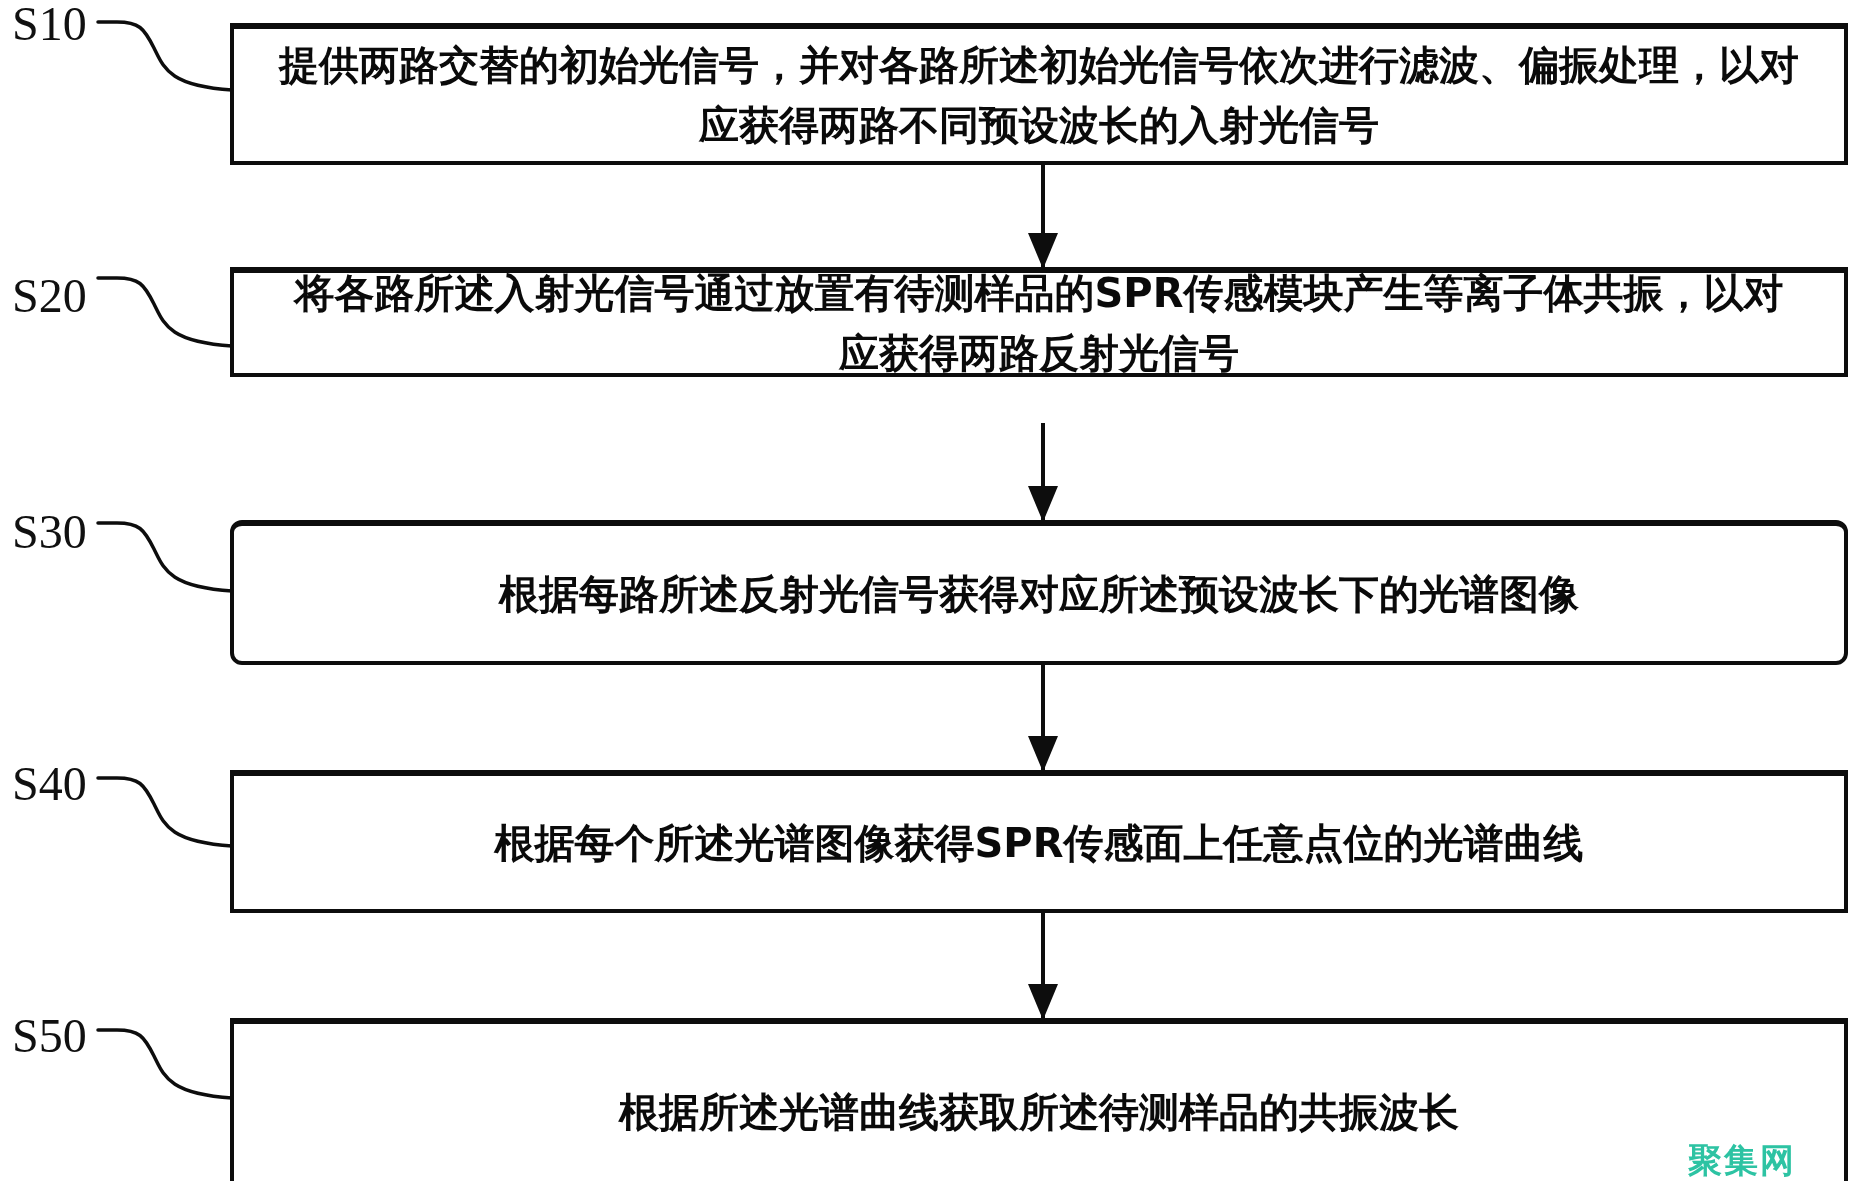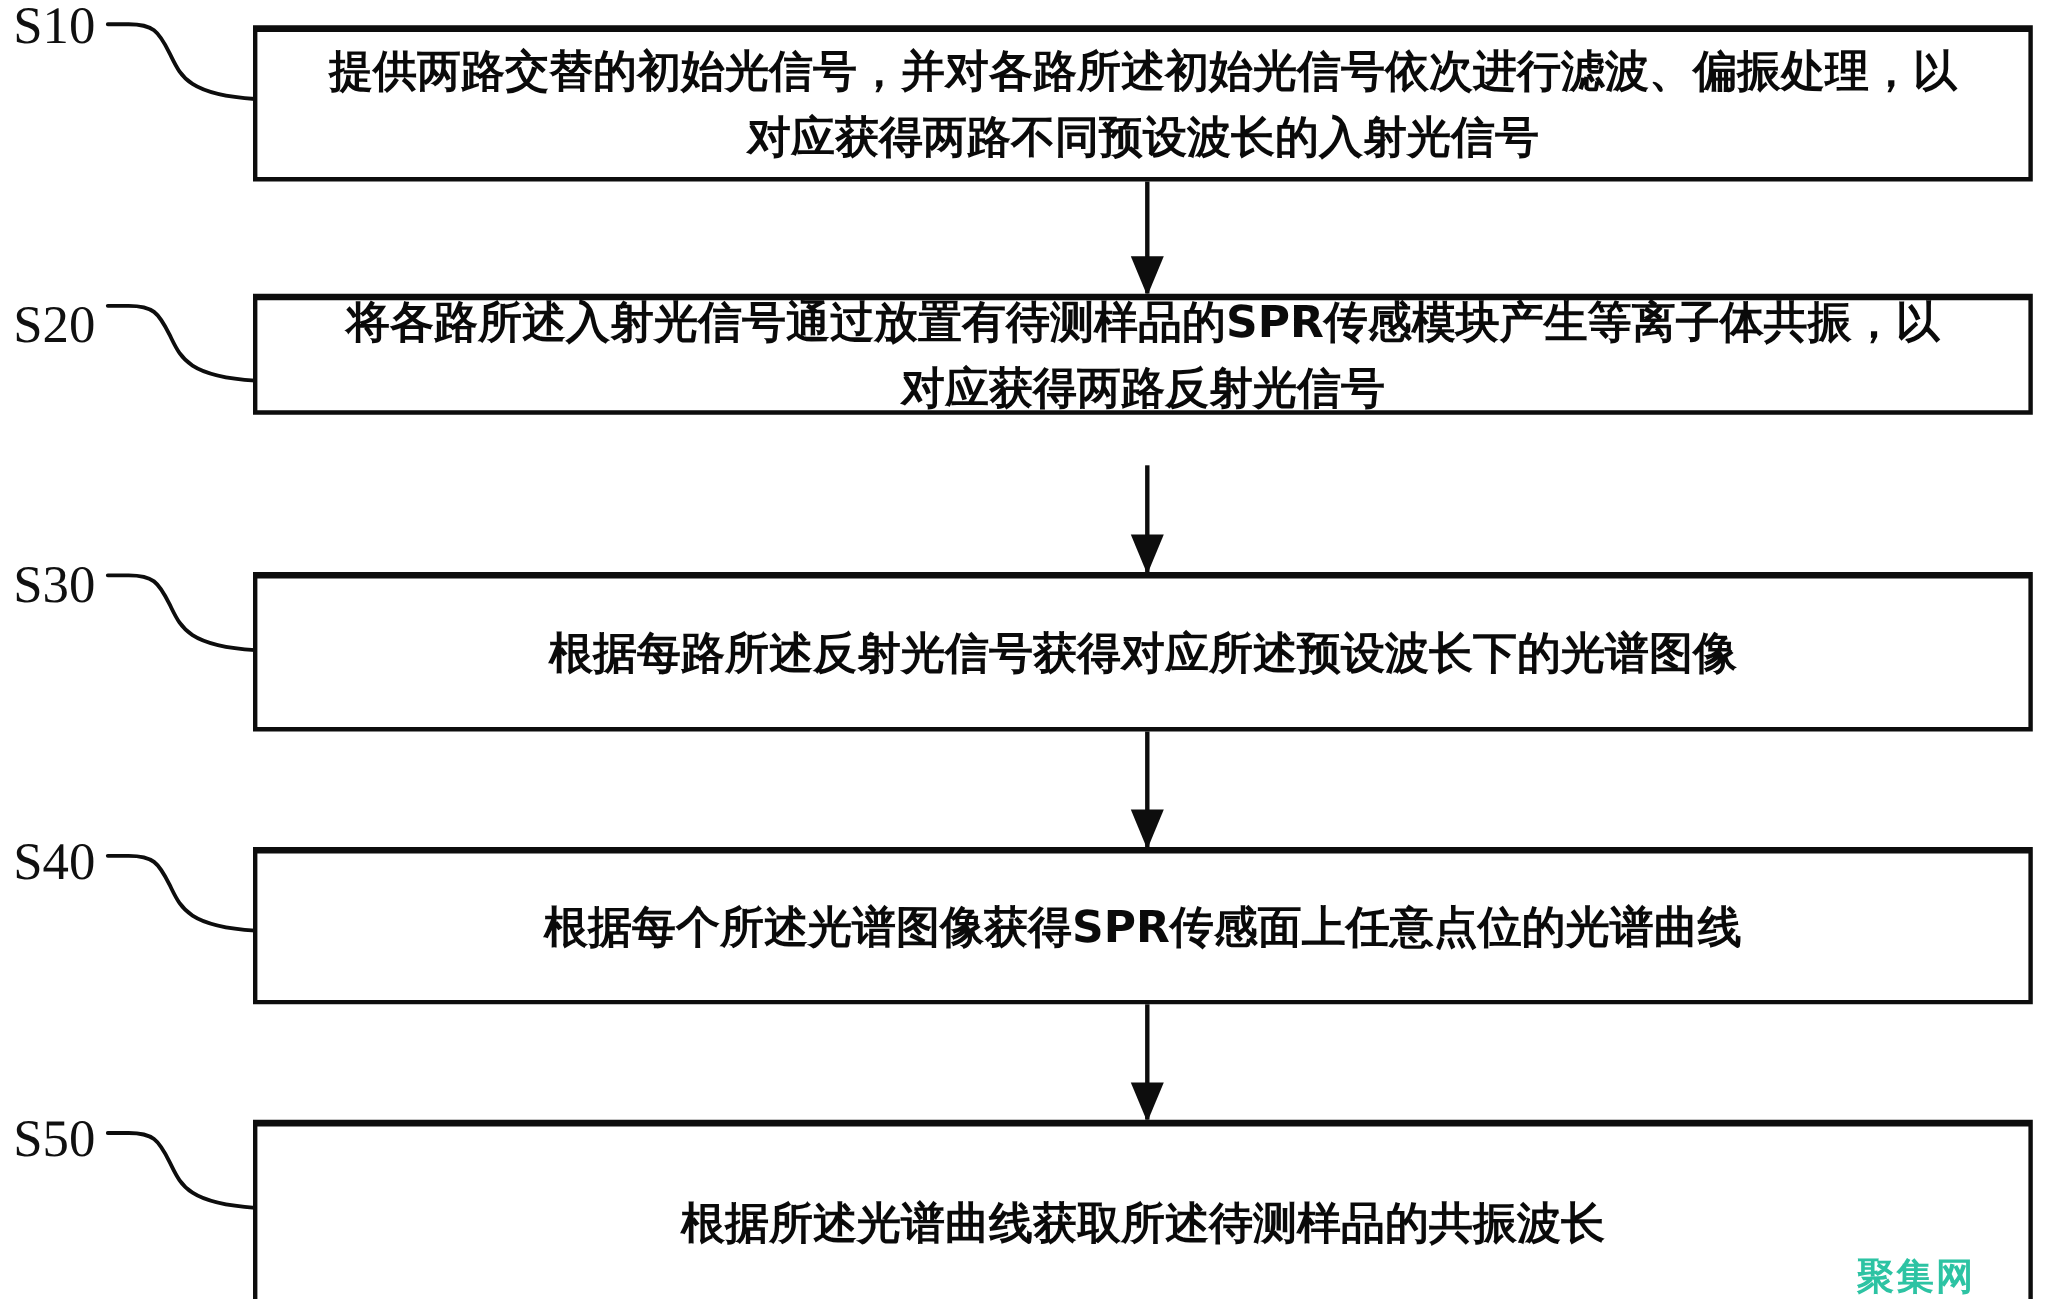--- a/index.html
+++ b/index.html
@@ -21,29 +21,29 @@
     left: 230px;
     width: 1618px;
     box-sizing: border-box;
     border: 4px solid #0d0d0d;
     border-top-width: 6px;
     background: #ffffff;
     display: flex;
     align-items: center;
     justify-content: center;
     text-align: center;
-    padding: 0 64px;
+    padding: 0 44px;
     font-weight: bold;
     font-size: 40px;
     line-height: 1.5;
     color: #0a0a0a;
   }
   .b1 { top: 23px;   height: 142px; }
   .b2 { top: 267px;  height: 110px; }
-  .b3 { top: 520px;  height: 145px; }
+  .b3 { top: 520px;  height: 145px; border-radius: 12px; }
   .b4 { top: 770px;  height: 143px; }
   .b5 { top: 1018px; height: 186px; }
 
   
   .step-label {
     position: absolute;
     left: 12px;
     font-family: "Liberation Serif", serif;
     font-size: 48px;
     line-height: 1;

